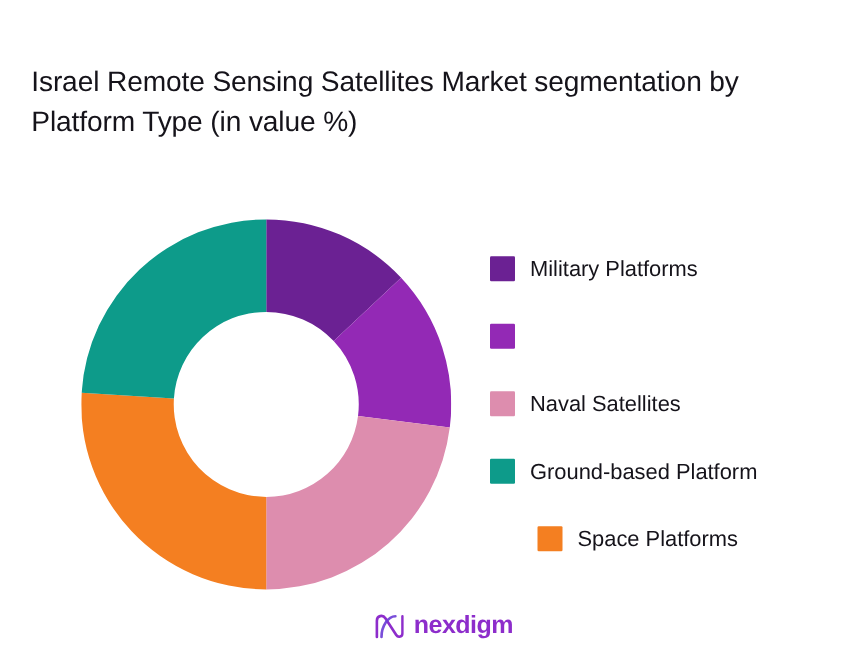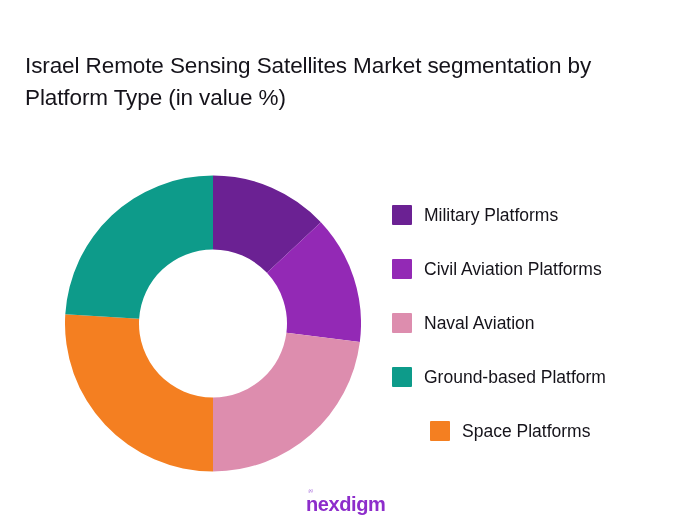--- a/index.html
+++ b/index.html
@@ -67,21 +67,20 @@
     color: #15131a;
     white-space: nowrap;
   }
   #brand-logo {
     position: absolute;
     left: 298px;
     top: 489px;
     display: flex;
     align-items: flex-start;
     height: 26px;
-    flex-direction: column;
   }
   #brand-mark {
     display: block;
     width: 25px;
     height: 24px;
   }
   #brand-wordmark {
     margin-left: 8px;
     font-size: 20px;
     line-height: 22px;
@@ -107,25 +106,24 @@
   </svg>
 </div>
 
 <div id="legend">
   <div class="legend-row">
     <span class="legend-swatch" style="background: rgb(107, 33, 147);"></span>
     <span class="legend-label">Military Platforms</span>
   </div>
   <div class="legend-row">
     <span class="legend-swatch" style="background: rgb(147, 41, 181);"></span>
-    <span class="legend-label">Civil Aviation Platforms</span>
   </div>
   <div class="legend-row">
     <span class="legend-swatch" style="background: rgb(221, 141, 174);"></span>
-    <span class="legend-label">Naval Aviation</span>
+    <span class="legend-label">Naval Satellites</span>
   </div>
   <div class="legend-row">
     <span class="legend-swatch" style="background: rgb(13, 155, 138);"></span>
     <span class="legend-label">Ground-based Platform</span>
   </div>
   <div class="legend-row">
     <span class="legend-swatch" style="background: rgb(244, 127, 33);"></span>
     <span class="legend-label">Space Platforms</span>
   </div>
 </div>

